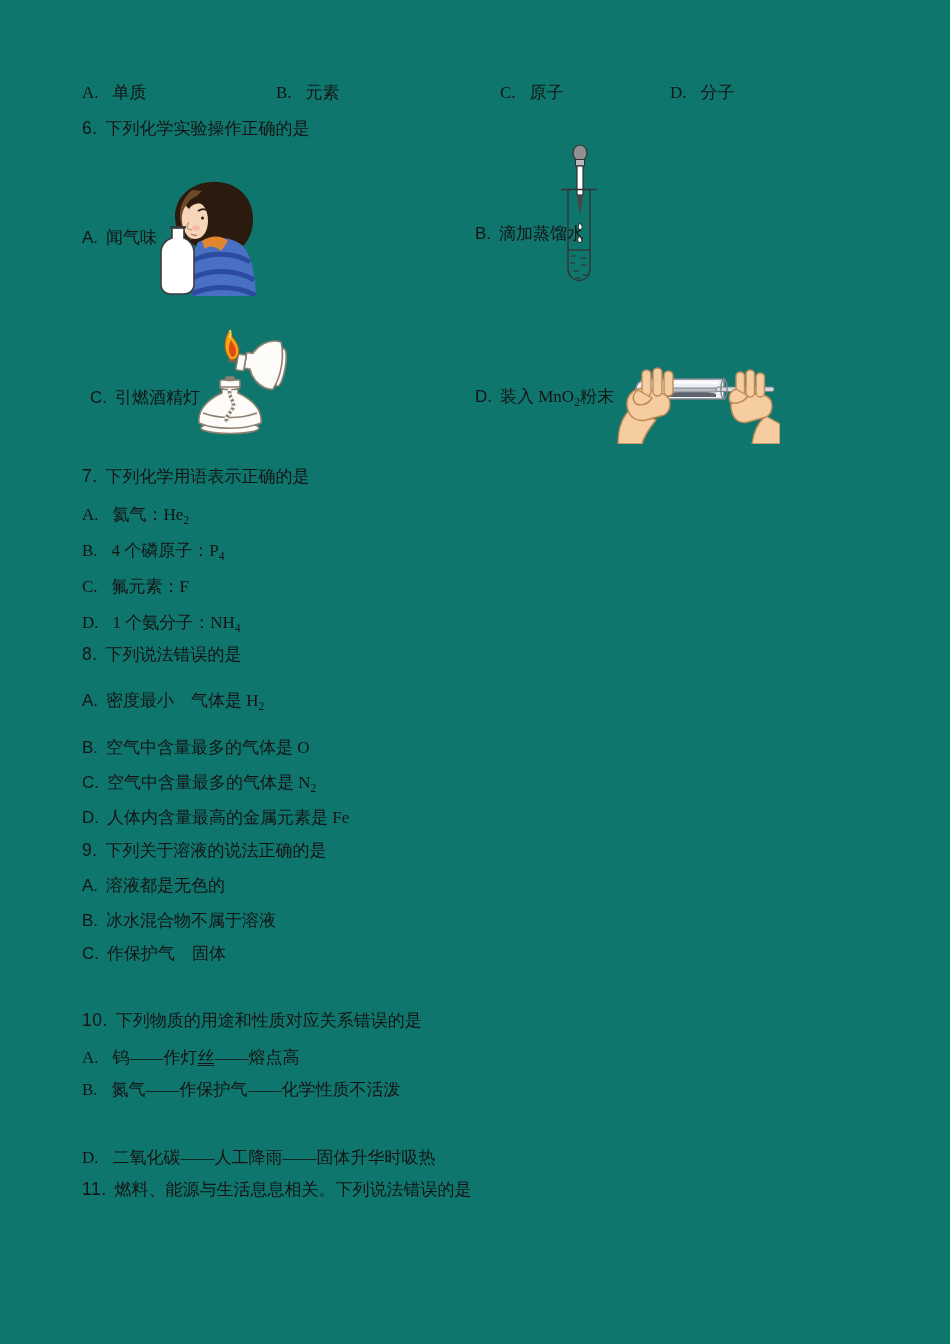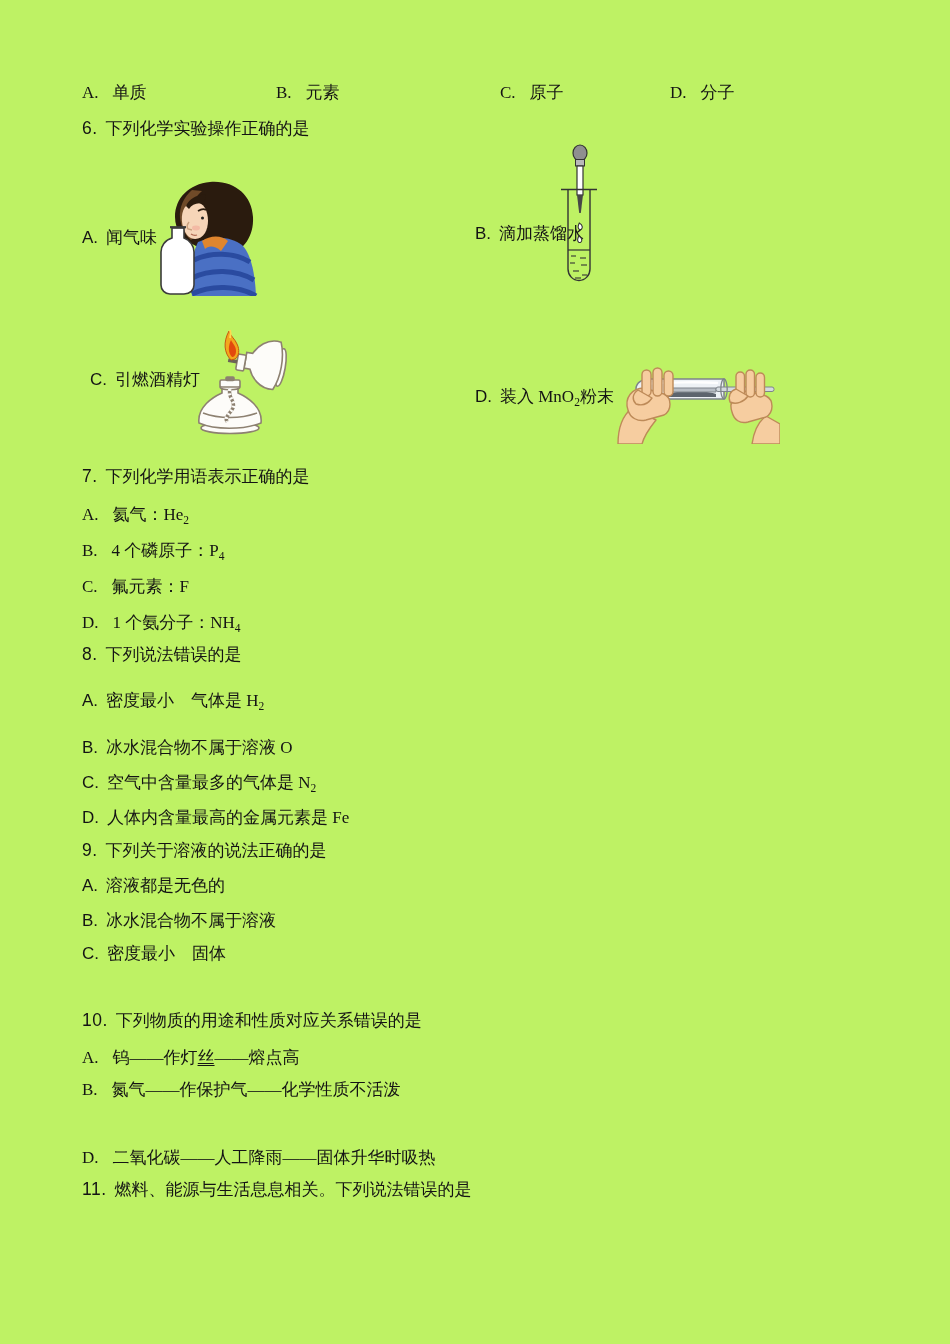--- a/index.html
+++ b/index.html
@@ -1,19 +1,19 @@
 <!DOCTYPE html>
 <html><head>
 <meta charset="utf-8">
 <style>
   * { margin:0; padding:0; box-sizing:border-box; }
   html,body { background:#ffffff; }
   .page {
     position:relative; width:950px; height:1344px; margin:0 auto;
-    background:#bef264; overflow:hidden;
+    background:#0f766e; overflow:hidden;
     font-family:"Liberation Serif","DejaVu Serif",serif;
     font-size:17px; color:#141414;
   }
   .line { position:absolute; left:82px; white-space:nowrap; line-height:23px; }
   .qnum {
     font-family:"Liberation Sans","DejaVu Sans",sans-serif;
     font-size:17.5px; margin-right:8px; letter-spacing:0.5px;
   }
   .letter { display:inline-block; margin-right:14px; }
   .letter-narrow { display:inline-block; margin-right:8px; }
@@ -30,21 +30,21 @@
 
   <div class="line" style="top:81px;left:82px"><span class="letter">A.</span><span>单质</span></div>
   <div class="line" style="top:81px;left:276px"><span class="letter">B.</span><span>元素</span></div>
   <div class="line" style="top:81px;left:500px"><span class="letter">C.</span><span>原子</span></div>
   <div class="line" style="top:81px;left:670px"><span class="letter">D.</span><span>分子</span></div>
 
   <div class="line" style="top:117px"><span class="qnum">6.</span><span>下列化学实验操作正确的是</span></div>
 
   <div class="line" style="top:226px;left:82px"><span class="letter-narrow letter-sans">A.</span><span>闻气味</span></div>
   <div class="line" style="top:222px;left:475px"><span class="letter-narrow letter-sans">B.</span><span>滴加蒸馏水</span></div>
-  <div class="line" style="top:368px;left:90px"><span class="letter-narrow letter-sans">C.</span><span>引燃酒精灯</span></div>
+  <div class="line" style="top:386px;left:90px"><span class="letter-narrow letter-sans">C.</span><span>引燃酒精灯</span></div>
   <div class="line" style="top:385px;left:475px"><span class="letter-narrow letter-sans">D.</span><span>装入 MnO</span><sub>2</sub><span>粉末</span></div>
 
   <div class="figure" style="left:158px;top:180px">
     <svg width="102" height="116" viewBox="0 0 102 116">
       <path d="M52,2 C76,0 94,15 95,37 C96,56 86,70 70,76 L38,66 C25,60 17,50 17,37 C17,18 31,4 52,2 Z" fill="#2a1b0e"></path>
       <path d="M34,10 C26,17 21,27 22,38 C23,47 27,55 33,60 L40,53 C35,47 33,39 34,31 C35,23 38,16 44,11 Z" fill="#6f4a28"></path>
       <path d="M27,27 C33,21 43,21 47,28 C51,36 51,46 47,53 C43,60 34,61 29,55 C23,47 22,34 27,27 Z" fill="#f6d5b8"></path>
       <path d="M28,26 C32,18 40,14 48,15 L46,24 C40,22 34,24 31,29 Z" fill="#2a1b0e"></path>
       <path d="M40,31 q5,-3 8,-1" stroke="#2a1b0e" stroke-width="1.8" fill="none"></path>
       <circle cx="44.5" cy="38" r="1.5" fill="#222"></circle>
@@ -136,28 +136,28 @@
   </div>
 
   <div class="line" style="top:465px"><span class="qnum">7.</span><span>下列化学用语表示正确的是</span></div>
   <div class="line" style="top:503px"><span class="letter">A.</span><span>氦气：He</span><sub>2</sub></div>
   <div class="line" style="top:539px"><span class="letter">B.</span><span>4 个磷原子：P</span><sub>4</sub></div>
   <div class="line" style="top:575px"><span class="letter">C.</span><span>氟元素：F</span><sub></sub></div>
   <div class="line" style="top:611px"><span class="letter">D.</span><span>1 个氨分子：NH</span><sub>4</sub></div>
 
   <div class="line" style="top:643px"><span class="qnum">8.</span><span>下列说法错误的是</span></div>
   <div class="line" style="top:689px"><span class="letter-narrow letter-sans">A.</span><span>密度最小　气体是 H</span><sub>2</sub></div>
-  <div class="line" style="top:736px"><span class="letter-narrow letter-sans">B.</span><span>冰水混合物不属于溶液 O</span><sub></sub></div>
+  <div class="line" style="top:736px"><span class="letter-narrow letter-sans">B.</span><span>空气中含量最多的气体是 O</span><sub></sub></div>
   <div class="line" style="top:771px"><span class="letter-narrow letter-sans">C.</span><span>空气中含量最多的气体是 N</span><sub>2</sub></div>
   <div class="line" style="top:806px"><span class="letter-narrow letter-sans">D.</span><span>人体内含量最高的金属元素是 Fe</span><sub></sub></div>
 
   <div class="line" style="top:839px"><span class="qnum">9.</span><span>下列关于溶液的说法正确的是</span></div>
   <div class="line" style="top:874px"><span class="letter-narrow letter-sans">A.</span><span>溶液都是无色的</span></div>
   <div class="line" style="top:909px"><span class="letter-narrow letter-sans">B.</span><span>冰水混合物不属于溶液</span></div>
-  <div class="line" style="top:942px"><span class="letter-narrow letter-sans">C.</span><span>密度最小　固体</span></div>
+  <div class="line" style="top:942px"><span class="letter-narrow letter-sans">C.</span><span>作保护气　固体</span></div>
 
   <div class="line" style="top:1009px"><span class="qnum">10.</span><span>下列物质的用途和性质对应关系错误的是</span></div>
   <div class="line" style="top:1046px"><span class="letter">A.</span><span>钨——作灯</span><span class="ul">丝</span><span>——熔点高</span></div>
   <div class="line" style="top:1078px"><span class="letter">B.</span><span>氮气——作保护气——化学性质不活泼</span><span class="ul"></span><span></span></div>
   <div class="line" style="top:1146px"><span class="letter">D.</span><span>二氧化碳——人工降雨——固体升华时吸热</span><span class="ul"></span><span></span></div>
 
   <div class="line" style="top:1178px"><span class="qnum">11.</span><span>燃料、能源与生活息息相关。下列说法错误的是</span></div>
 
 </div>
 

